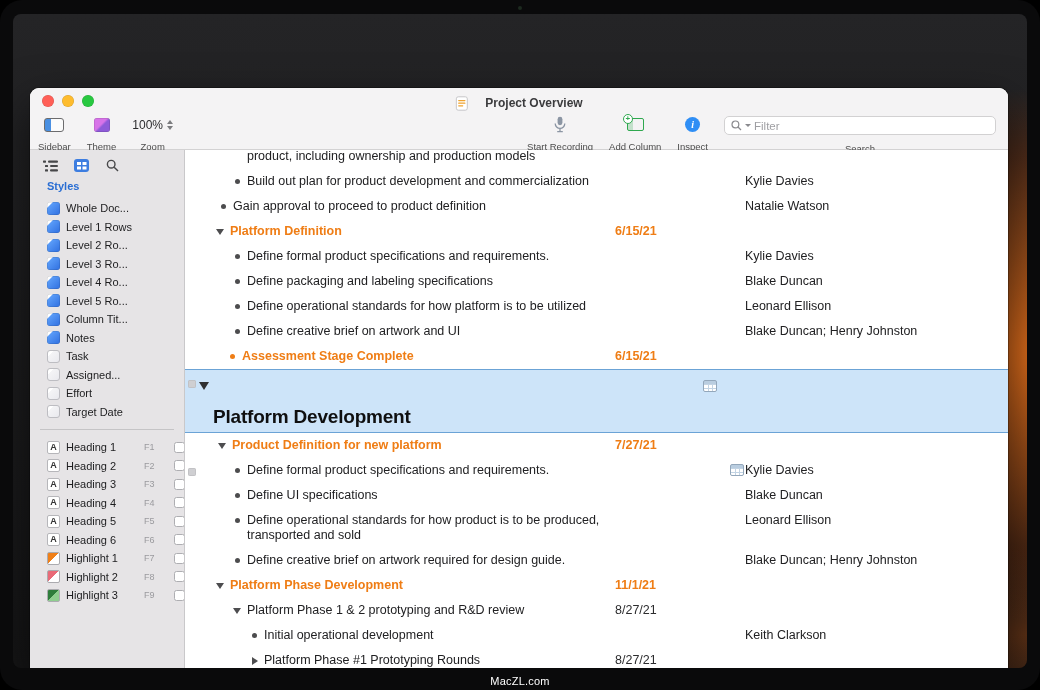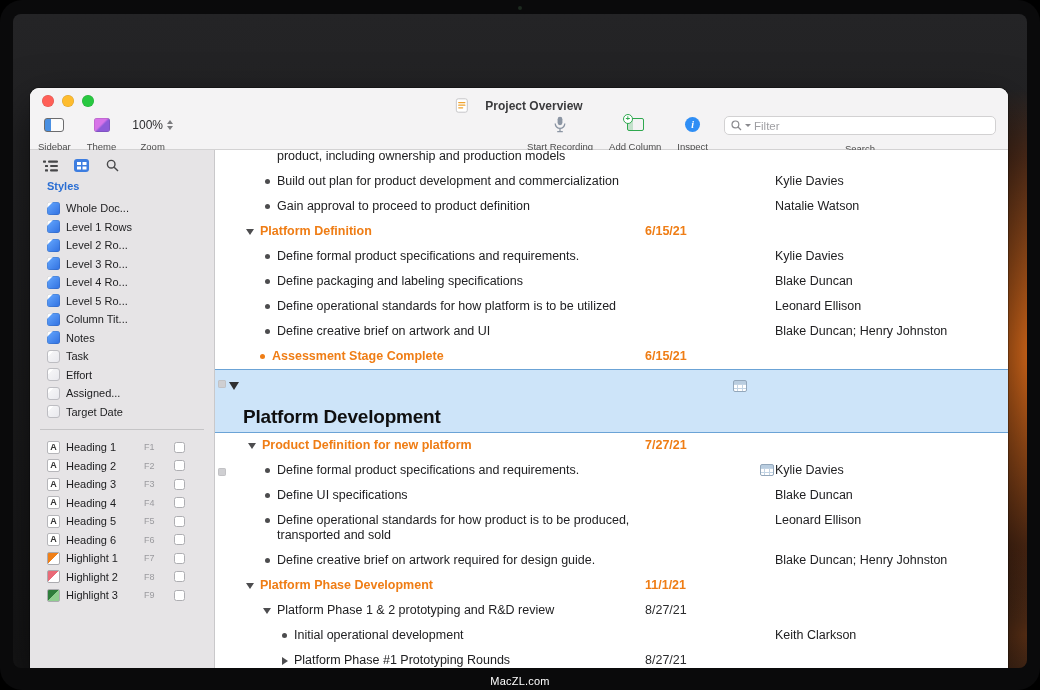--- a/index.html
+++ b/index.html
@@ -17,21 +17,21 @@
       linear-gradient(#242426,#151516);}
   .watermark{position:absolute;left:0;right:0;bottom:3px;text-align:center;color:#fff;font-size:11px;letter-spacing:.2px;}
 
   
   .window{position:absolute;left:17px;top:74px;right:19px;bottom:0;background:#fff;border-radius:9px 9px 0 0;
     box-shadow:0 18px 45px rgba(0,0,0,.6), 0 0 0 1px rgba(0,0,0,.25);display:flex;flex-direction:column;overflow:hidden;}
   .titlebar{height:25px;background:#f4f3f4;position:relative;flex:none;}
   .traffic{position:absolute;left:12px;top:7px;display:flex;gap:8px;}
   .tl{width:12px;height:12px;border-radius:50%;box-shadow:inset 0 0 0 .5px rgba(0,0,0,.15);}
   .tl.red{background:var(--t-red);} .tl.yellow{background:var(--t-yellow);} .tl.green{background:var(--t-green);}
-  .title-center{position:absolute;left:50%;top:0;height:100%;transform:translateX(-50%);display:flex;align-items:flex-end;gap:17px;white-space:nowrap;}
+  .title-center{position:absolute;left:50%;top:8px;height:100%;transform:translateX(-50%);display:flex;align-items:flex-start;gap:17px;white-space:nowrap;}
   .wtitle{font-size:12px;font-weight:700;color:#3b3b3d;}
 
   .toolbar{height:37px;background:#f4f3f4;border-bottom:1px solid #d3d2d3;display:flex;align-items:flex-start;padding:3px 10px 0 8px;flex:none;}
   .titem{display:flex;flex-direction:column;align-items:center;margin-right:16px;}
   .ticon{height:17px;display:flex;align-items:center;justify-content:center;}
   .tlabel{font-size:9.5px;color:#4c4c4c;margin-top:8px;white-space:nowrap;}
   .spacer{flex:1;}
   .ic-sidebar{width:20px;height:14px;border:1.5px solid #6c6c6e;border-radius:3px;background:linear-gradient(to right,#4a90e2 0 6.5px,#fbfbfb 6.5px);}
   .ic-theme{width:16px;height:14px;border-radius:3px;background:linear-gradient(135deg,#d773e8 0 45%,#8e5bd8 55%);box-shadow:inset 0 0 0 .5px rgba(0,0,0,.2);}
   .zoom-box{display:flex;align-items:center;gap:4px;font-size:12px;color:#2c2c2e;}
@@ -44,21 +44,21 @@
   .ic-info{width:15px;height:15px;border-radius:50%;background:#2f8ef5;color:#fff;text-align:center;font:italic 700 10px/15px "Liberation Serif",serif;}
   .ic-info::before{content:"i";}
   .search-wrap{display:flex;flex-direction:column;align-items:center;margin-right:2px;}
   .search-field{width:272px;height:19px;background:#fff;border:1px solid #d2d1d2;border-radius:5px;display:flex;align-items:center;padding:0 6px;gap:3px;}
   .search-field input{border:none;outline:none;flex:1;font-size:11.5px;color:#333;background:transparent;font-family:"Liberation Sans",sans-serif;}
   .search-field input::placeholder{color:#9e9ea2;}
   .sf-chev{width:0;height:0;border-left:3px solid transparent;border-right:3px solid transparent;border-top:3.5px solid #8a8a8e;}
 
   
   .main{flex:1;display:flex;min-height:0;}
-  .sidebar{width:185px;flex:none;background:#e6e4e6;border-right:1px solid #c9c8ca;overflow:hidden;}
+  .sidebar{width:155px;flex:none;background:#e6e4e6;border-right:1px solid #c9c8ca;overflow:hidden;}
   .side-tabs{display:flex;align-items:center;gap:9px;padding:7px 0 3px 9px;}
   .stab{display:flex;align-items:center;justify-content:center;width:22px;height:17px;border-radius:4px;}
   .styles-header{color:#2a6ed3;font-size:11px;font-weight:700;padding:3px 0 7px 17px;}
   .srow{display:flex;align-items:center;height:18.5px;padding-left:17px;gap:6px;font-size:11px;color:#1d1d1f;}
   .sicon{flex:none;width:13px;height:13px;border-radius:3px;}
   .sicon.blue{background:linear-gradient(135deg,#fff 0 22%,#5a9cf8 24%,#2f6fe0 100%);box-shadow:inset 0 0 0 .5px rgba(0,0,0,.18);}
   .sicon.plain{background:linear-gradient(135deg,#fff 0 24%,#f4f4f6 26%,#e9e9ee 100%);border:.5px solid #bdbdc2;}
   .slabel{white-space:nowrap;overflow:hidden;}
   .divider{height:1px;background:#c5c4c6;margin:8px 10px;}
   .aicon{flex:none;width:13px;height:13px;border:1px solid #b6b6ba;border-radius:2px;background:#fff;color:#333;font:700 9px/11px "Liberation Sans",sans-serif;text-align:center;}
@@ -246,25 +246,25 @@
               <div class="srow">
                 <span class="sicon blue"></span>
                 <span class="slabel">Notes</span>
               </div>
               <div class="srow">
                 <span class="sicon plain"></span>
                 <span class="slabel">Task</span>
               </div>
               <div class="srow">
                 <span class="sicon plain"></span>
+                <span class="slabel">Assigned...</span>
+              </div>
+              <div class="srow">
+                <span class="sicon plain"></span>
                 <span class="slabel">Effort</span>
-              </div>
-              <div class="srow">
-                <span class="sicon plain"></span>
-                <span class="slabel">Assigned...</span>
               </div>
               <div class="srow">
                 <span class="sicon plain"></span>
                 <span class="slabel">Target Date</span>
               </div>
             </div>
           <div class="divider"></div>
           <div>
               <div class="srow">
                 <span class="aicon">A</span>
@@ -335,21 +335,21 @@
               </div>
               <div class="orow">
                 <div class="cell-topic" style="padding-left: 47px;">
                   <span class="marker m-bullet"></span>
                   <span class="txt">Build out plan for product development and commercialization</span>
                 </div>
                 <div class="cell-date"></div>
                 <div class="cell-assigned"><span class="aname">Kylie Davies</span></div>
               </div>
               <div class="orow">
-                <div class="cell-topic" style="padding-left: 47px; justify-content: space-between;">
+                <div class="cell-topic" style="padding-left: 33px; justify-content: space-between;">
                   <span class="marker m-bullet"></span>
                   <span class="txt">Gain approval to proceed to product definition</span>
                 </div>
                 <div class="cell-date"></div>
                 <div class="cell-assigned"><span class="aname">Natalie Watson</span></div>
               </div>
               <div class="orow orange">
                 <div class="cell-topic" style="padding-left: 30px;">
                   <span class="marker m-down"></span>
                   <span class="txt">Platform Definition</span>

